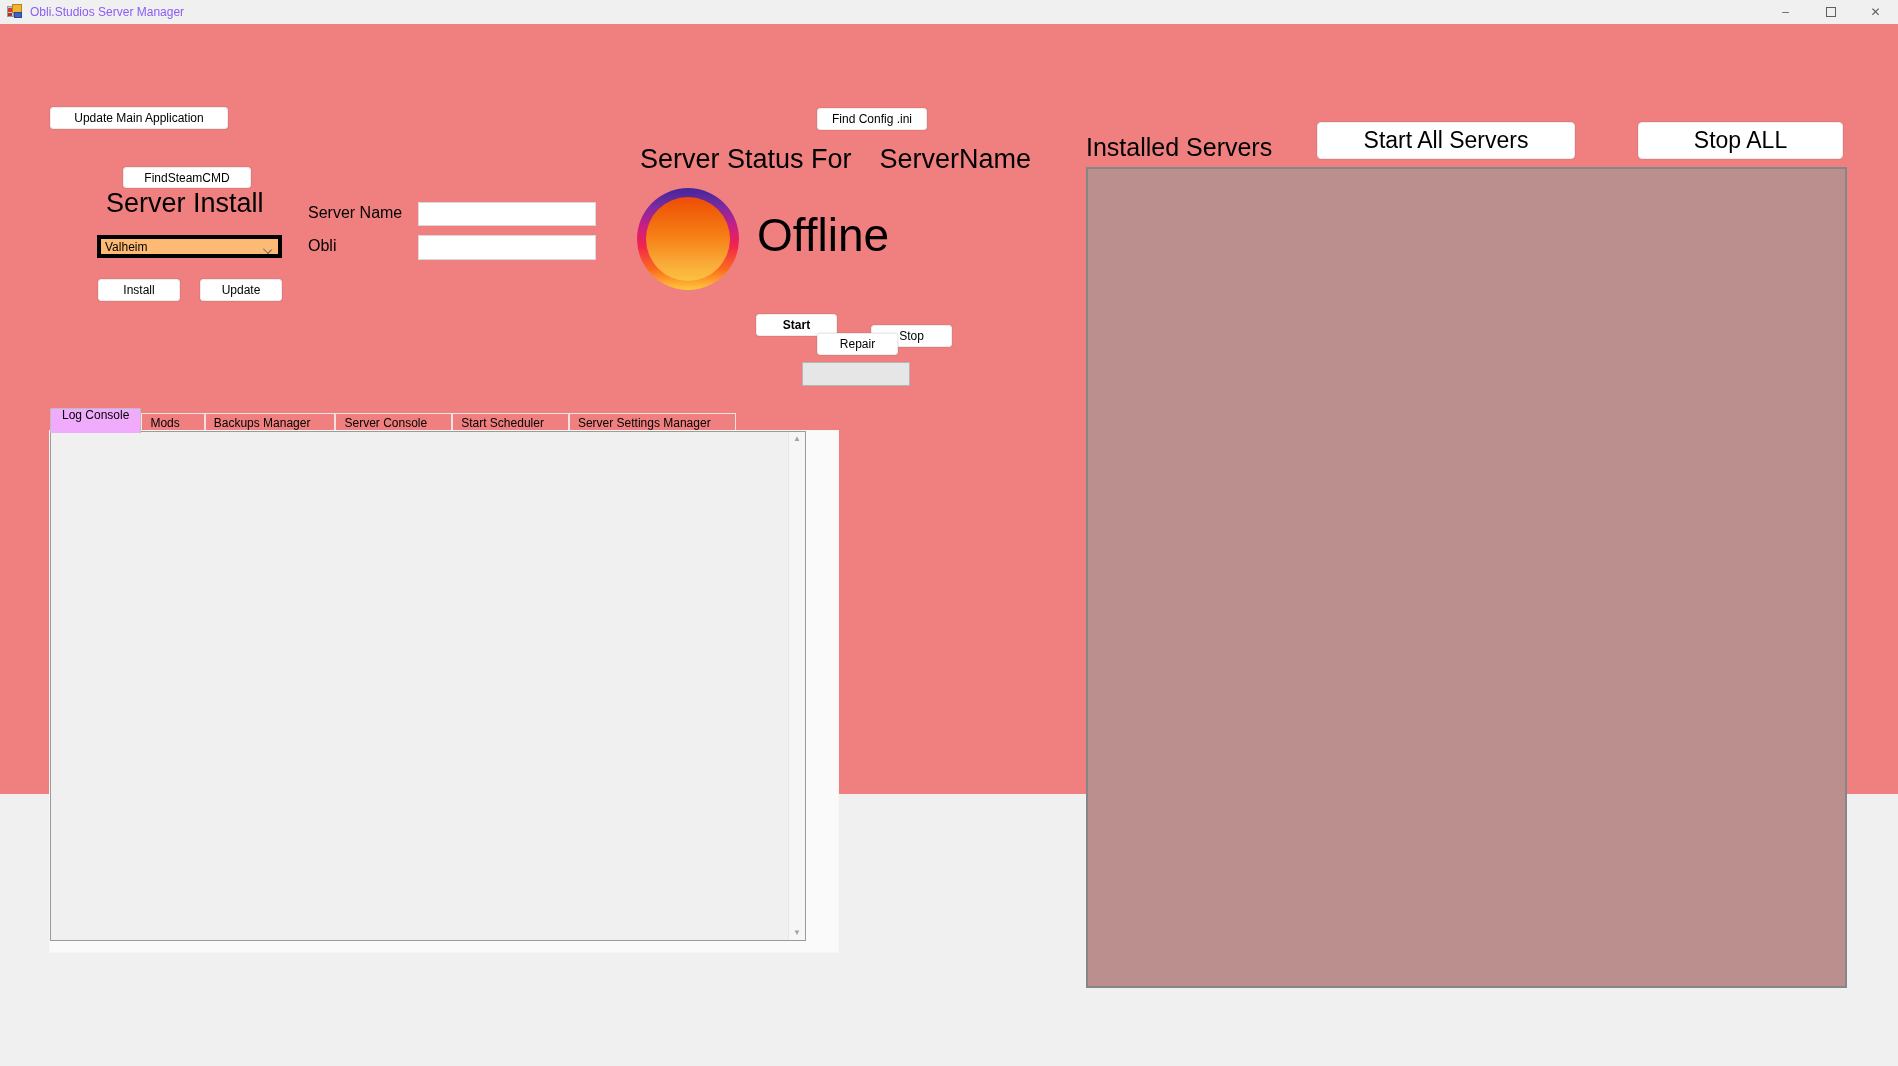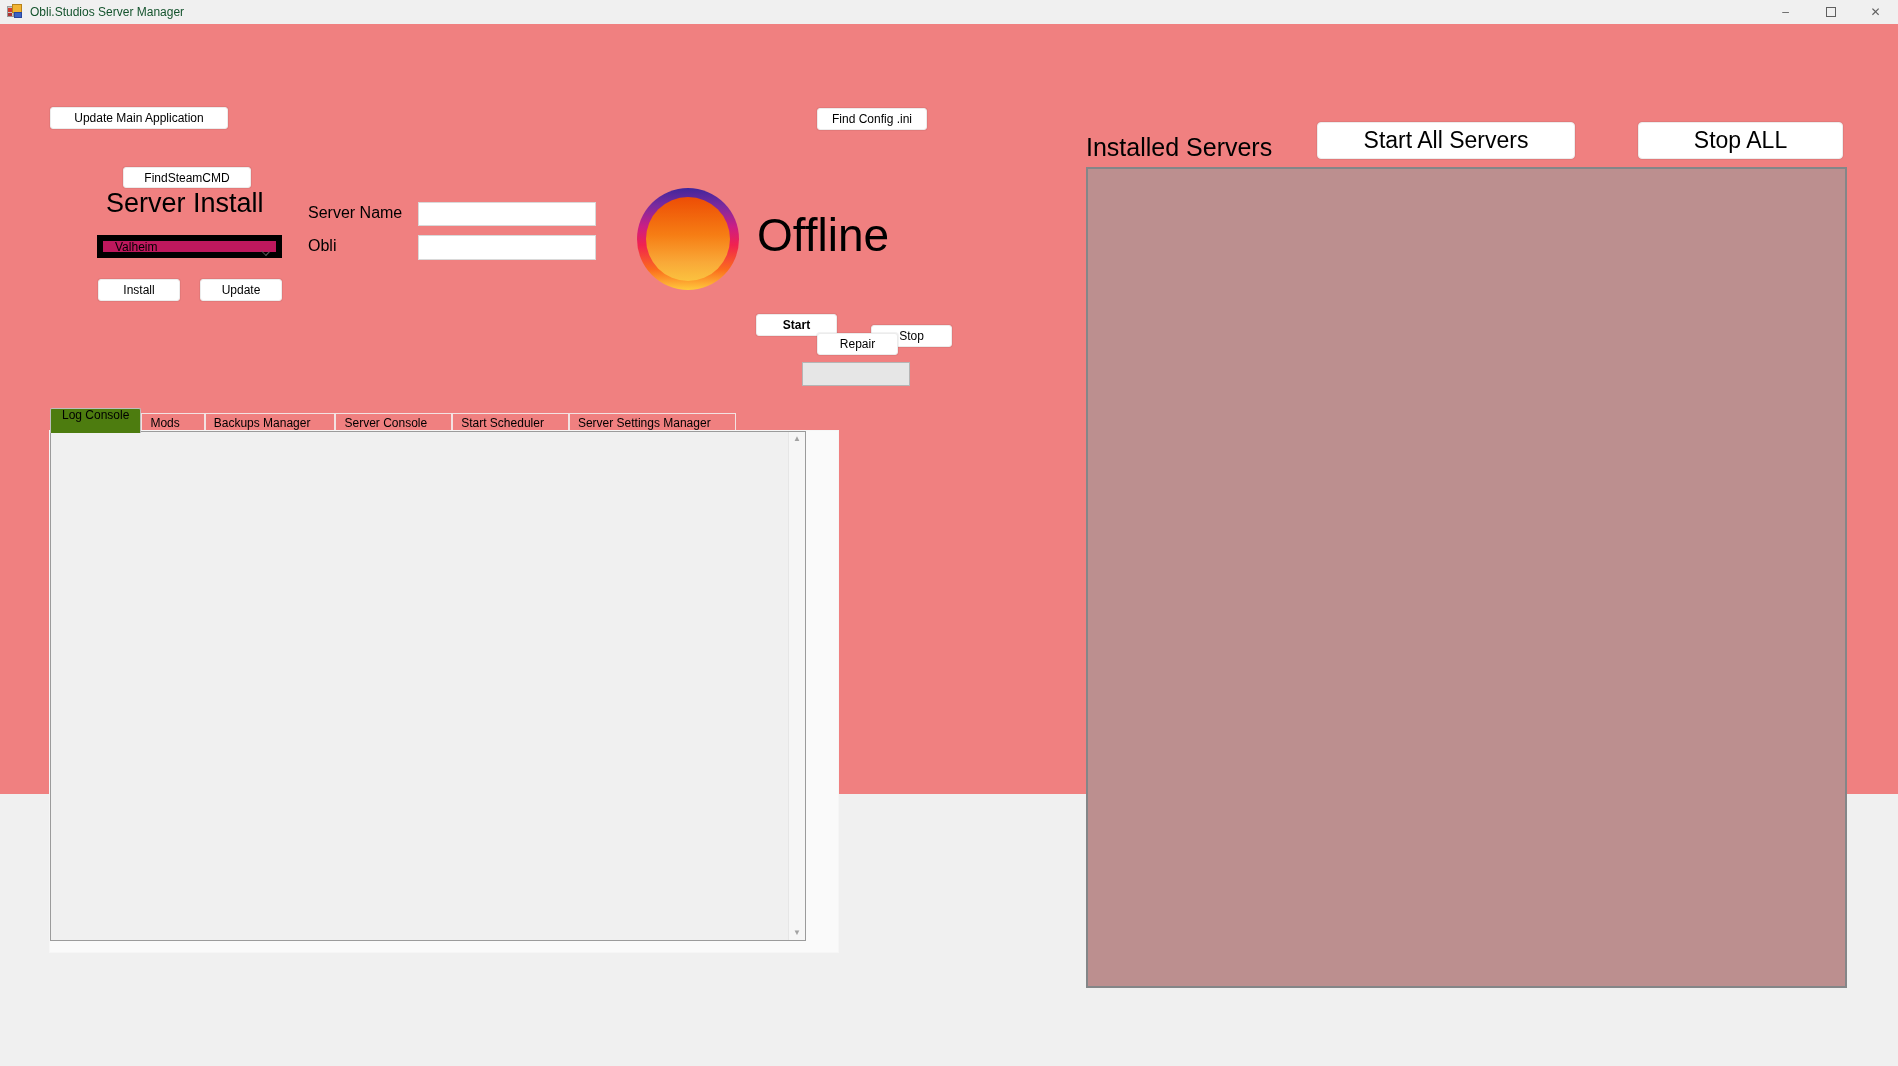--- a/index.html
+++ b/index.html
@@ -3,56 +3,56 @@
 <meta charset="utf-8">
 <style>
   * { margin:0; padding:0; box-sizing:border-box; }
   html,body { width:1898px; height:1066px; overflow:hidden; font-family:"Liberation Sans", sans-serif; }
   .window { position:relative; width:1898px; height:1066px; background:#f0f0f0; }
 
   
   .titlebar { position:absolute; left:0; top:0; width:100%; height:24px; background:#f0f0f0; display:flex; align-items:center; }
   .app-icon { position:relative; width:16px; height:16px; margin-left:7px; }
   .app-icon .sq { position:absolute; }
-  .titlebar-text { margin-left:7px; font-size:12px; color:#14532d; }
+  .titlebar-text { margin-left:7px; font-size:12px; color:#8b5cf6; }
   .win-controls { margin-left:auto; display:flex; align-items:center; height:100%; }
   .win-btn { width:45px; height:100%; display:flex; align-items:center; justify-content:center; color:#5f5f5f; font-size:12px; cursor:pointer; }
   .win-btn.max span { display:block; width:10px; height:10px; border:1px solid #5f5f5f; }
 
   
   .form { position:absolute; left:0; top:24px; width:1898px; height:770px; background:#F08080; }
 
   .btn { position:absolute; background:#ffffff; border:1px solid #ececec; border-radius:3px;
          box-shadow:0 0 0 1px rgba(0,0,0,0.05); color:#000; font-size:12px;
          display:flex; align-items:center; justify-content:center; cursor:pointer; }
   .btn-lg { font-size:23px; border-radius:4px; }
 
   .heading { position:absolute; color:#000; white-space:nowrap; }
 
   .textbox { position:absolute; background:#fff; border:1px solid #d9d9d9; font-size:13px; padding:2px 4px;
              font-family:"Liberation Sans", sans-serif; outline:none; }
 
-  .combo { position:absolute; background:#be185d; border:6px solid #000000; display:flex; align-items:center;
-           font-size:12px; padding-left:12px; cursor:pointer; }
+  .combo { position:absolute; background:#fdba74; border:4px solid #000000; display:flex; align-items:center;
+           font-size:12px; padding-left:4px; cursor:pointer; }
   .combo .chev { position:absolute; right:7px; top:7px; width:7px; height:7px;
                  border-right:1.5px solid #5f5f5f; border-bottom:1.5px solid #5f5f5f; transform:rotate(45deg) scale(1,0.8); }
 
   
   .status-ring { position:absolute; border-radius:50%; display:flex; align-items:center; justify-content:center;
                  background:linear-gradient(180deg,#40269c 0%,#7c2a9e 18%,#cc1e84 38%,#f1224f 56%,#fb6c1c 80%,#ffc93c 100%); }
   .status-inner { width:84px; height:84px; border-radius:50%;
                   background:linear-gradient(180deg,#ed4d05 0%,#f67d14 45%,#f9a938 78%,#fbc23f 100%); }
 
   .progressbar { position:absolute; background:#e6e6e6; border:1px solid #b5b5b5; }
 
   
   .tabstrip { position:absolute; left:50px; top:384px; display:flex; align-items:flex-end; height:25px; }
   .tab { font-size:12px; color:#000; padding:3px 24px 4px 8px; border:1px solid #f3e2e2; border-bottom:none;
          cursor:pointer; white-space:nowrap; height:20px; display:flex; align-items:center; }
-  .tab.active { background:#4d7c0f; border:1px solid #bdbdbd; border-bottom:none; height:25px; padding:4px 11px 16px 11px;
+  .tab.active { background:#f0abfc; border:1px solid #bdbdbd; border-bottom:none; height:25px; padding:4px 11px 16px 11px;
                 position:relative; z-index:2; border-radius:2px 2px 0 0; }
 
   .tabpage { position:absolute; left:50px; top:407px; width:788px; height:521px; background:#fafafa;
              box-shadow:0 0 0 1px #f6f6f6; }
   .console { position:absolute; left:0; top:0; width:756px; height:510px; background:#f0f0f0; border:1px solid #9b9b9b; }
   .console textarea { position:absolute; left:0; top:0; width:737px; height:508px; background:transparent;
                       border:none; outline:none; resize:none; font-family:"Liberation Sans", sans-serif; font-size:12px; }
   .vscroll { position:absolute; right:0; top:0; bottom:0; width:17px; background:#f6f6f6; border-left:1px solid #e6e6e6;
              display:flex; flex-direction:column; justify-content:space-between; align-items:center; padding:3px 0; }
   .vscroll .arrow { color:#a3a3a3; font-size:8px; line-height:8px; cursor:pointer; }
@@ -101,20 +101,23 @@
     <div class="btn" style="left:200px;top:255px;width:82px;height:22px;">Update</div>
 
     <div class="heading" style="left:308px;top:180px;font-size:16px;">Server Name</div>
     <input class="textbox" style="left: 418px; top: 178px; width: 178px; height: 24px;" value="">
 
     <div class="heading" style="left:308px;top:213px;font-size:16px;">Obli</div>
     <input class="textbox" style="left: 418px; top: 211px; width: 178px; height: 25px;" value="">
 
     <div class="btn" style="left:817px;top:84px;width:110px;height:22px;">Find Config .ini</div>
 
+    <div class="heading" style="left:640px;top:120px;font-size:27px;">
+      <span>Server Status For</span><span style="display:inline-block;width:28px;"></span><span>ServerName</span>
+    </div>
 
     <div class="status-ring" style="left:637px;top:164px;width:102px;height:102px;">
       <div class="status-inner"></div>
     </div>
 
     <div class="heading" style="left:757px;top:184px;font-size:46px;">Offline</div>
 
     <div class="btn" style="left:756px;top:290px;width:81px;height:22px;font-weight:bold;">Start</div>
     <div class="btn" style="left:871px;top:281px;width:81px;height:22px;margin-top:20px;">Stop</div>
     <div class="btn" style="left:817px;top:309px;width:81px;height:22px;">Repair</div>

